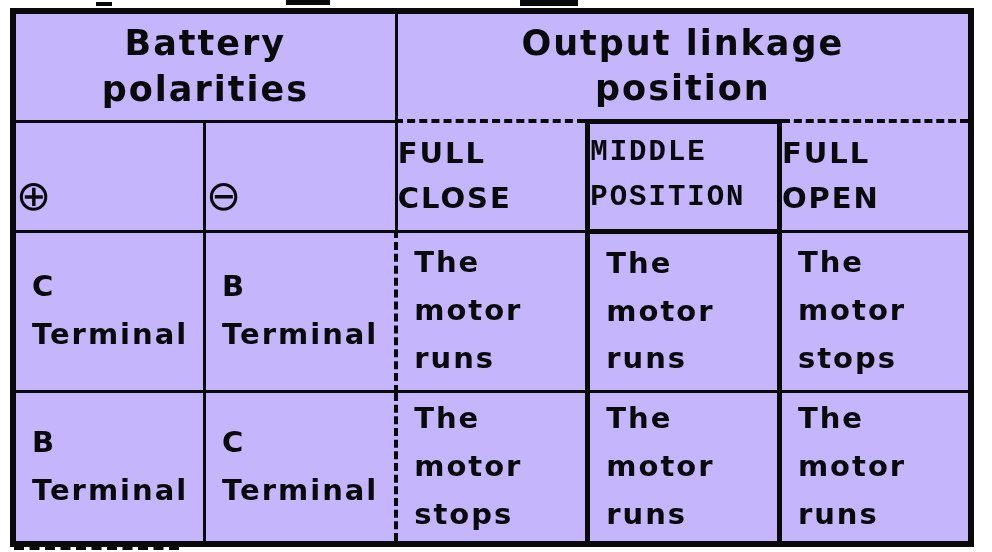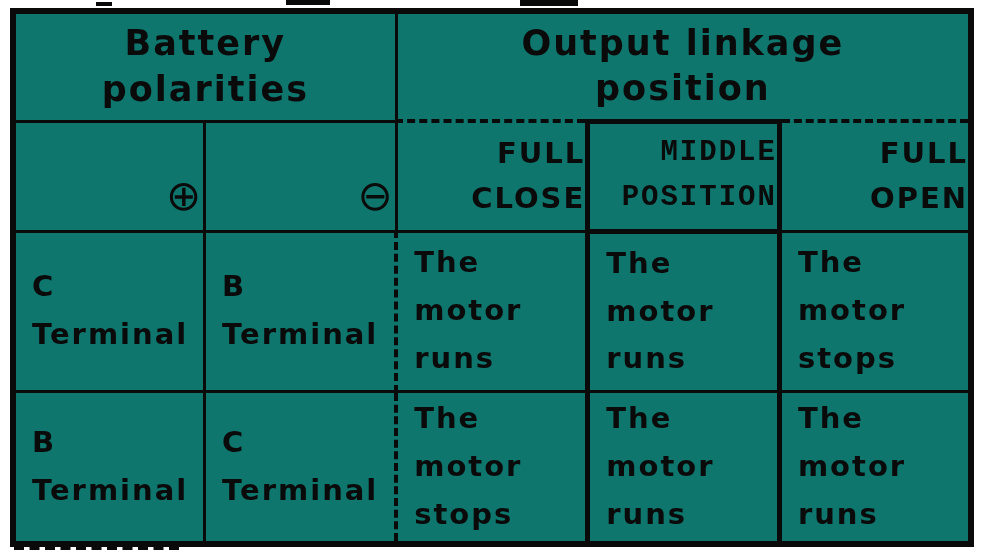--- a/index.html
+++ b/index.html
@@ -14,21 +14,21 @@
     position: relative;
     -webkit-font-smoothing: none;
   }
 
   table.scan-table {
     position: absolute;
     left: 10px; top: 8px;
     width: 964px; height: 533px;
     border-collapse: collapse;
     table-layout: fixed;
-    background: #0f766e;
+    background: #c4b5fd;
     border: 6px solid #0a0a0a;
   }
   th, td {
     border: 3px solid #0a0a0a;
     white-space: pre-line;
     overflow: hidden;
     font-weight: bold;
   }
 
   
@@ -41,21 +41,21 @@
     vertical-align: middle;
   }
   tr.group-row th.dash-b { border-bottom: 4px dashed #0a0a0a; }
 
   
   tr.sub-row th {
     height: 110px;
     font-size: 29px;
     line-height: 1.55;
     letter-spacing: 2px;
-    text-align: right;
+    text-align: left;
     vertical-align: middle;
   }
   .pol-symbol {
     font-size: 42px;
     font-weight: normal;
     line-height: 1;
   }
 
   
   tbody td {

